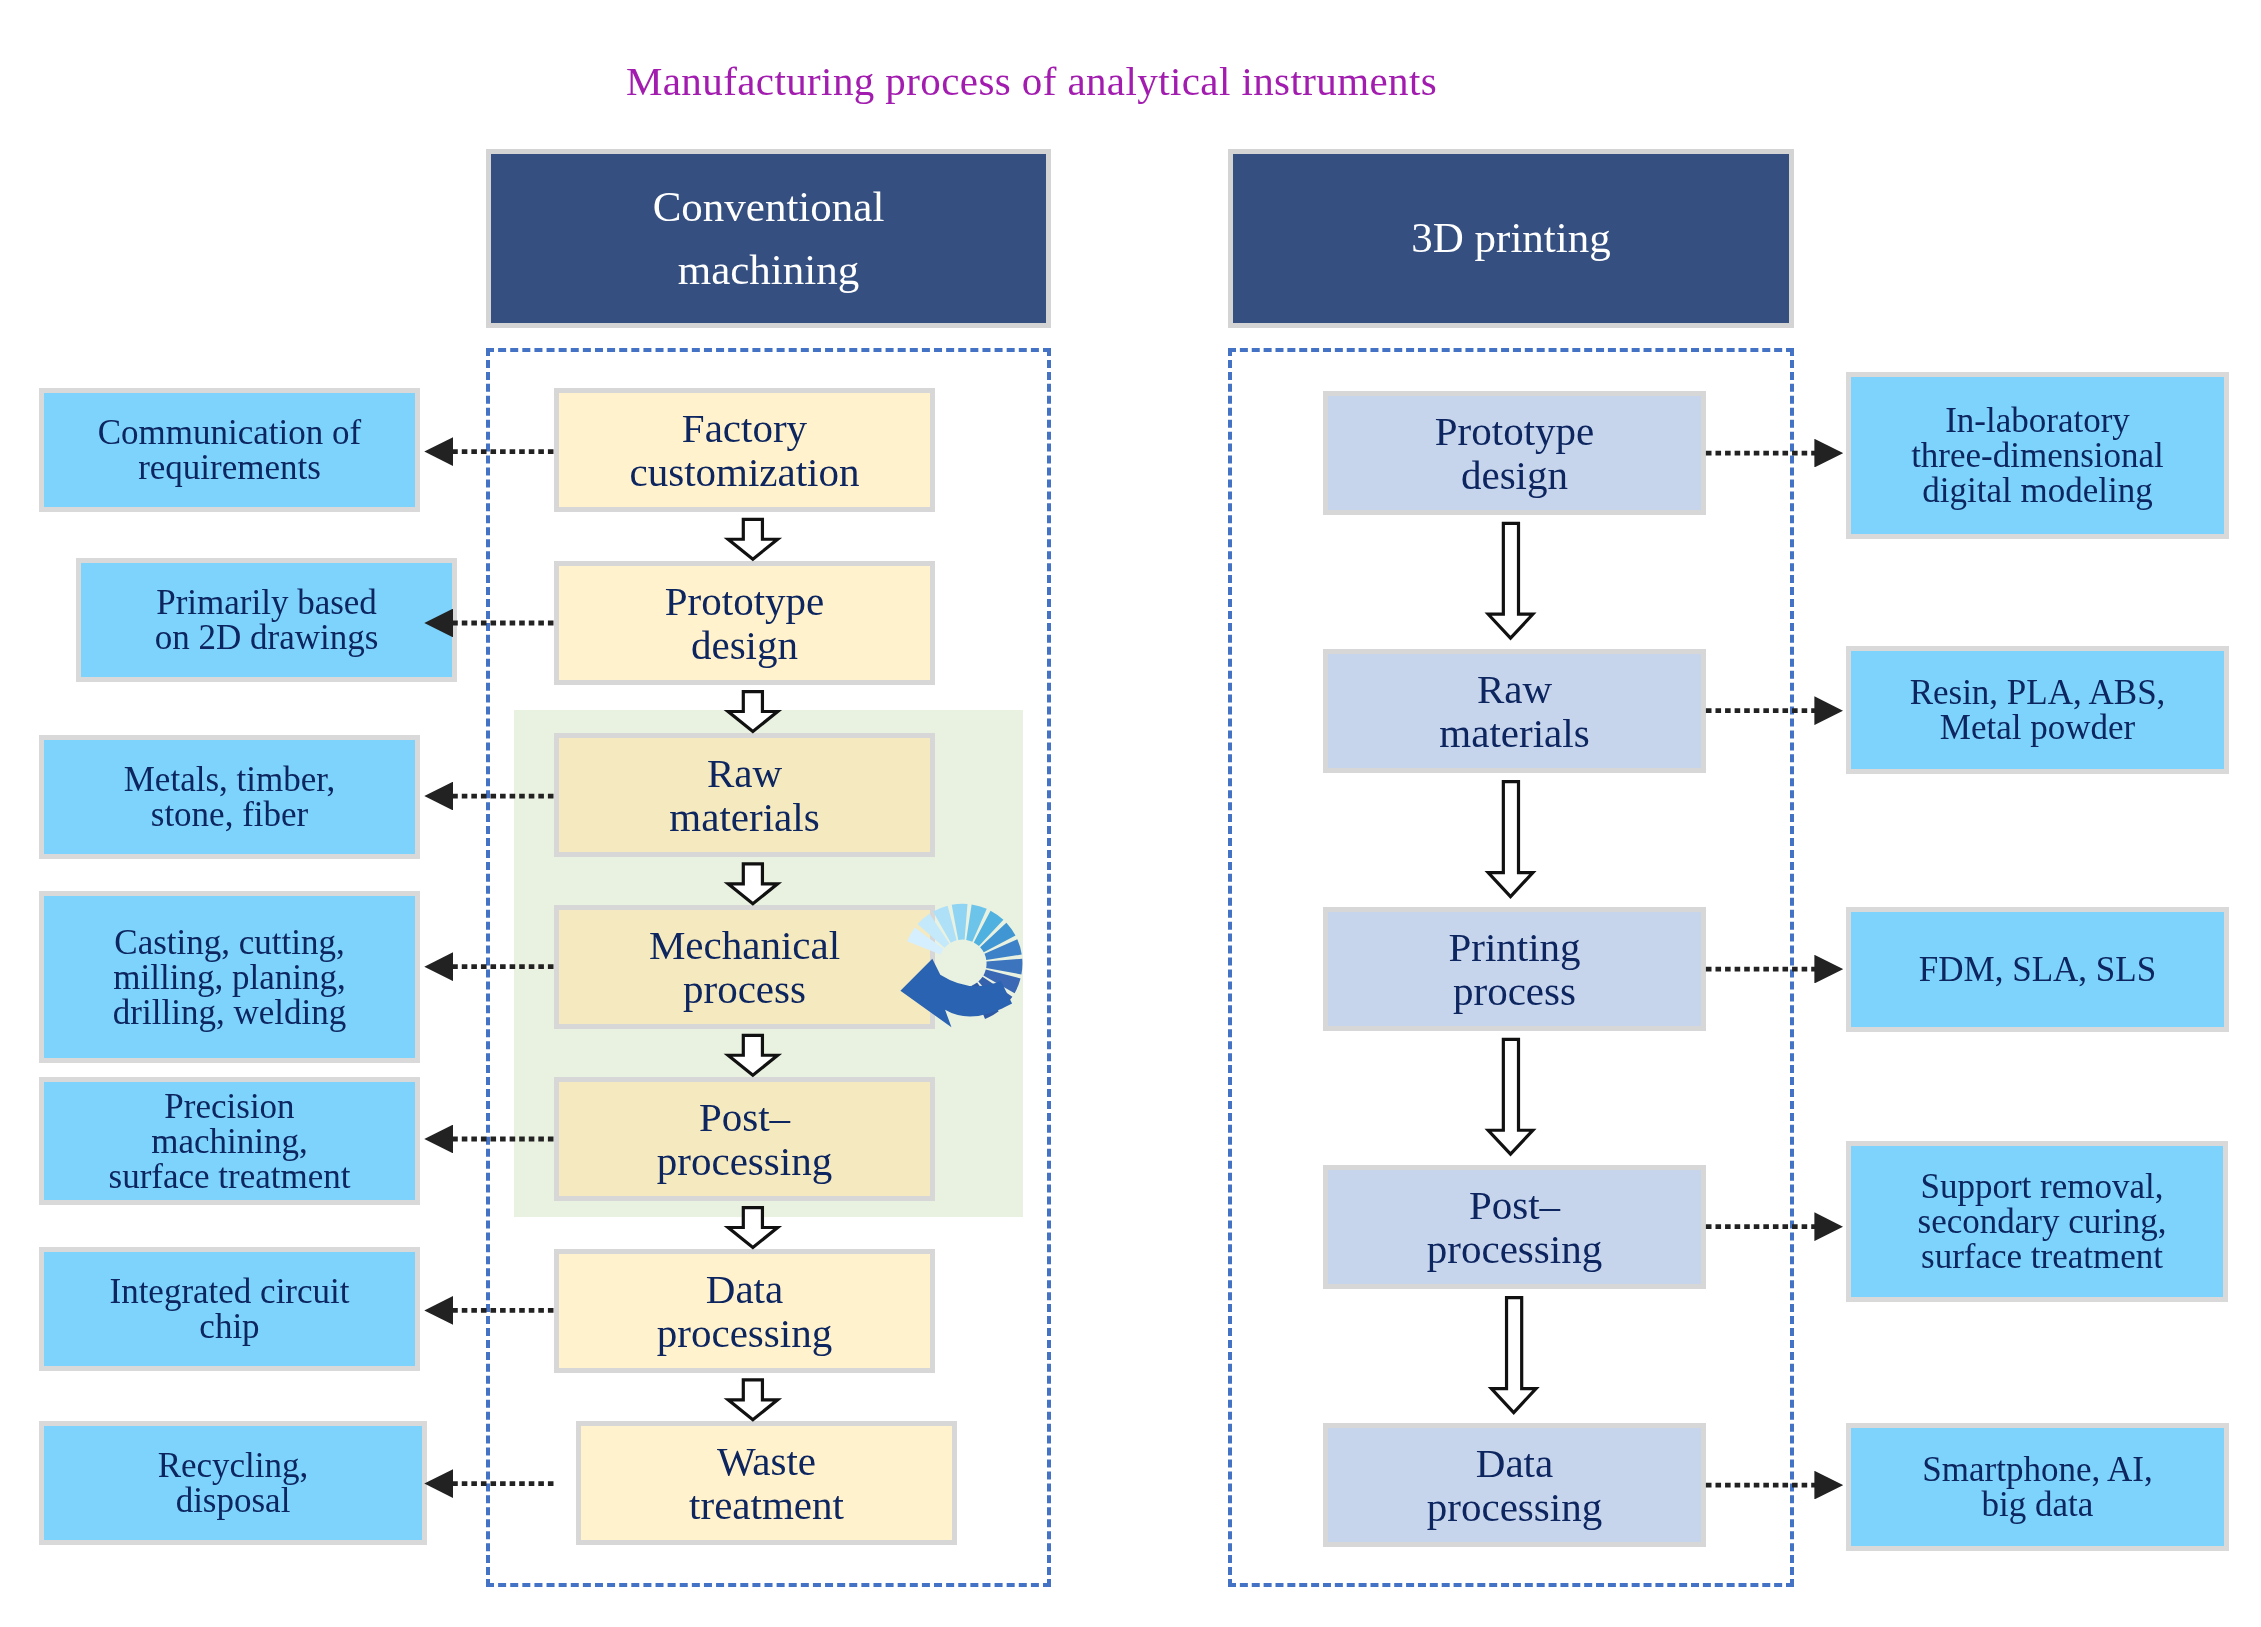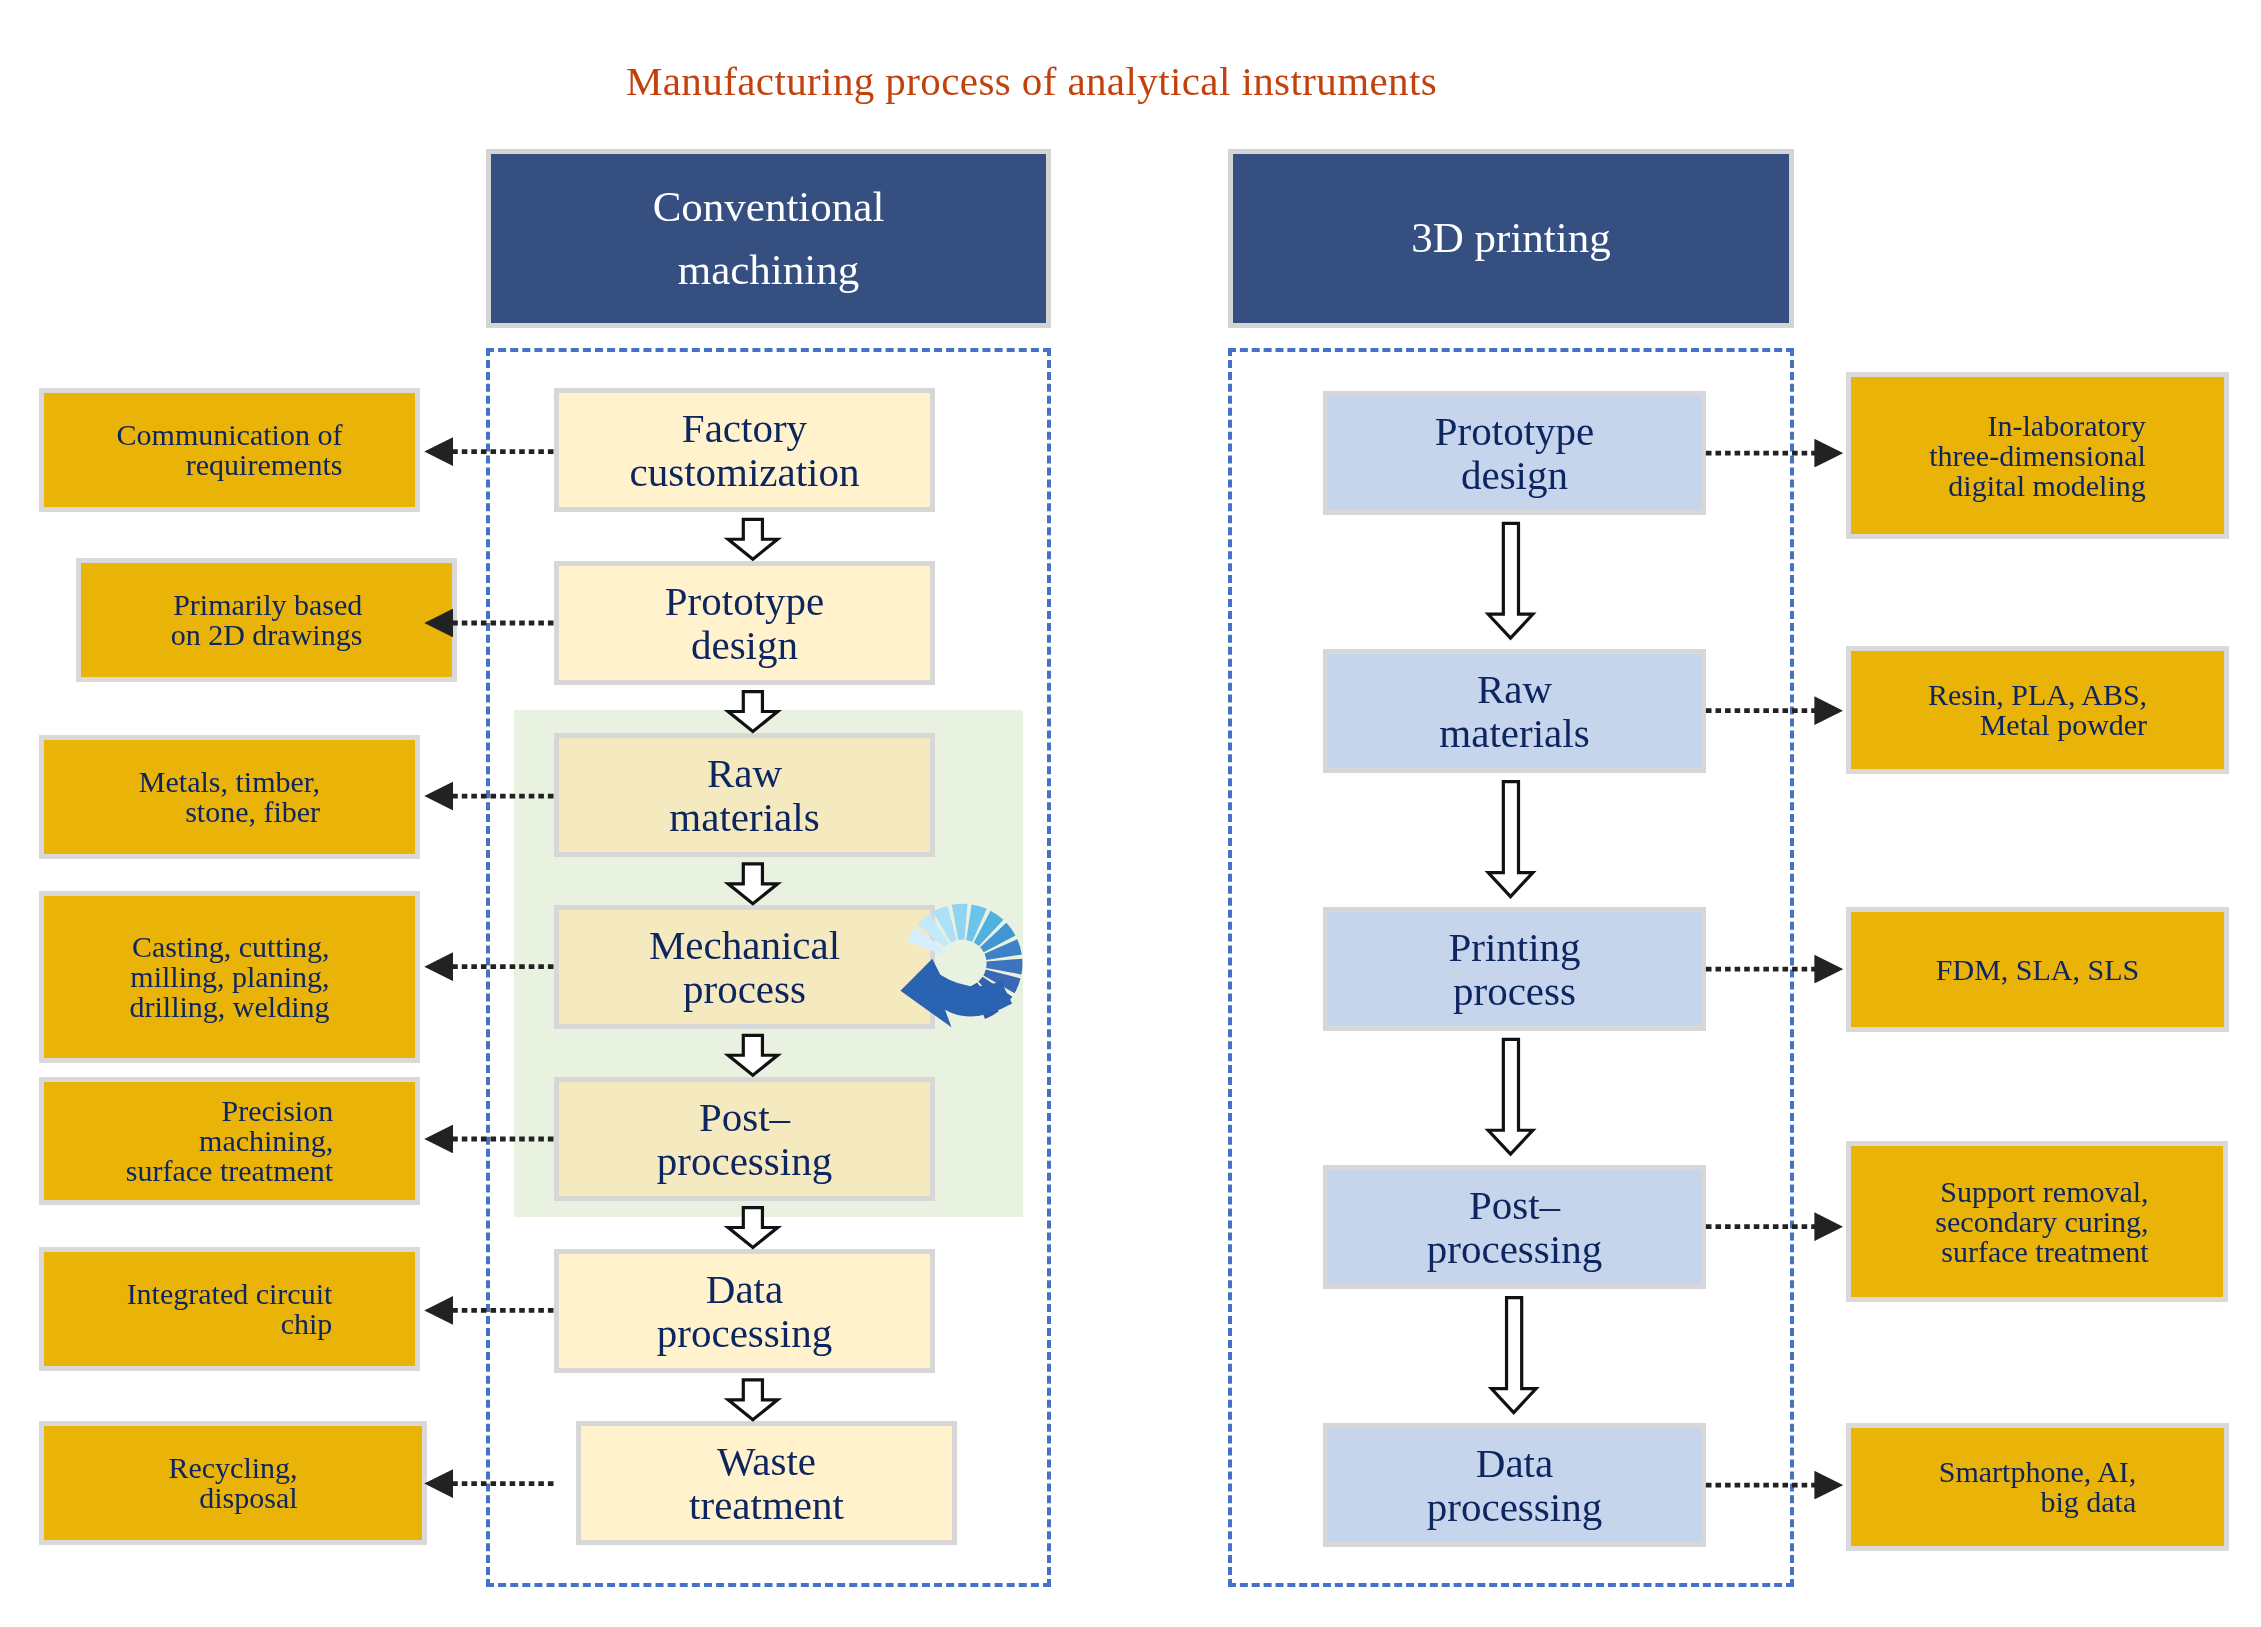--- a/index.html
+++ b/index.html
@@ -1,32 +1,32 @@
 <!DOCTYPE html>
 <html style="font-size:12.8px"><head>
 <meta charset="utf-8">
 <style>
   html, body { margin: 0; padding: 0; background: #ffffff; }
   body { width: 2261px; height: 1628px; position: relative; overflow: hidden;
          font-family: "Liberation Serif", "DejaVu Serif", serif; color: #0d2660; }
   .abs { position: absolute; box-sizing: border-box; }
-  .title { left: 0; width: 2063px; top: 57px; text-align: center; font-size: 41px; color: #c2410c; letter-spacing: 0.4px; }
+  .title { left: 0; width: 2063px; top: 57px; text-align: center; font-size: 41px; color: #a21caf; letter-spacing: 0.4px; }
   .header { background: #344f80; border: 5.6px solid #d4d4d4; color: #ffffff; font-size: 43px;
             display: flex; align-items: center; justify-content: center; text-align: center; line-height: 1.45; }
   .header span { white-space: pre-line; }
   .dashed { border: 4.8px dashed #4472c4; }
   .green { background: #e9f1e1; }
   .box { border: 5.6px solid #d7d7d7; display: flex; align-items: center; justify-content: center;
          text-align: center; font-size: 41px; line-height: 1.08; }
   .box span { white-space: pre-line; }
   .yellow { background: #fff2cc; }
   .yellow-in { background: #f5e9bf; }
   .blue { background: #c6d4ec; }
-  .label { background: #eab308; border: 5.6px solid #d9d9d9; display: flex; align-items: center; justify-content: center;
-           text-align: right; font-size: 30px; line-height: 1.0; }
+  .label { background: #7dd3fc; border: 5.6px solid #d9d9d9; display: flex; align-items: center; justify-content: center;
+           text-align: center; font-size: 35px; line-height: 1.0; }
   .label span { white-space: pre-line; }
   svg.overlay { position: absolute; left: 0; top: 0; }
 </style>
 </head>
 <body>
 
 <div class="abs title">Manufacturing process of analytical instruments</div>
 
 <div class="abs header" style="left:486px;top:149px;width:565px;height:179px;">
   <span>Conventional

